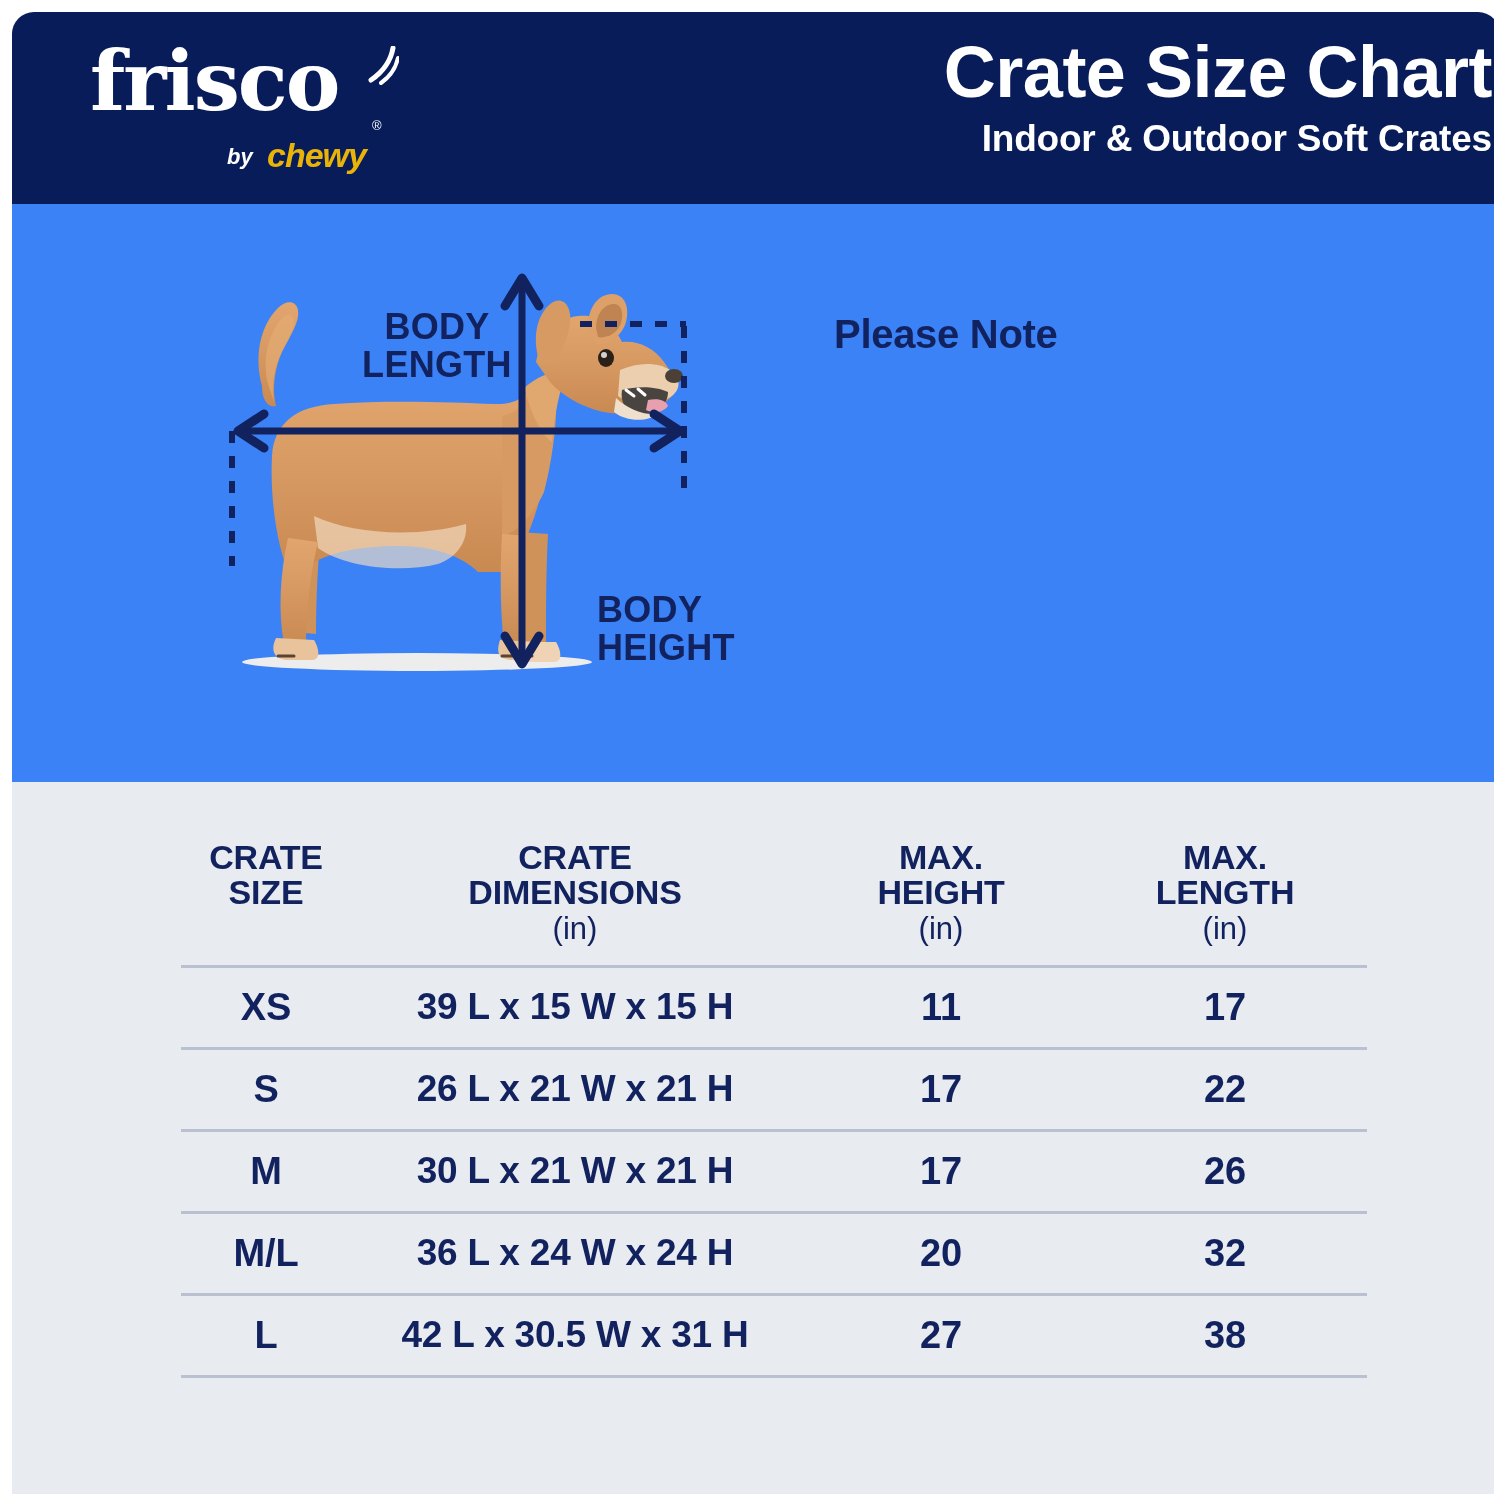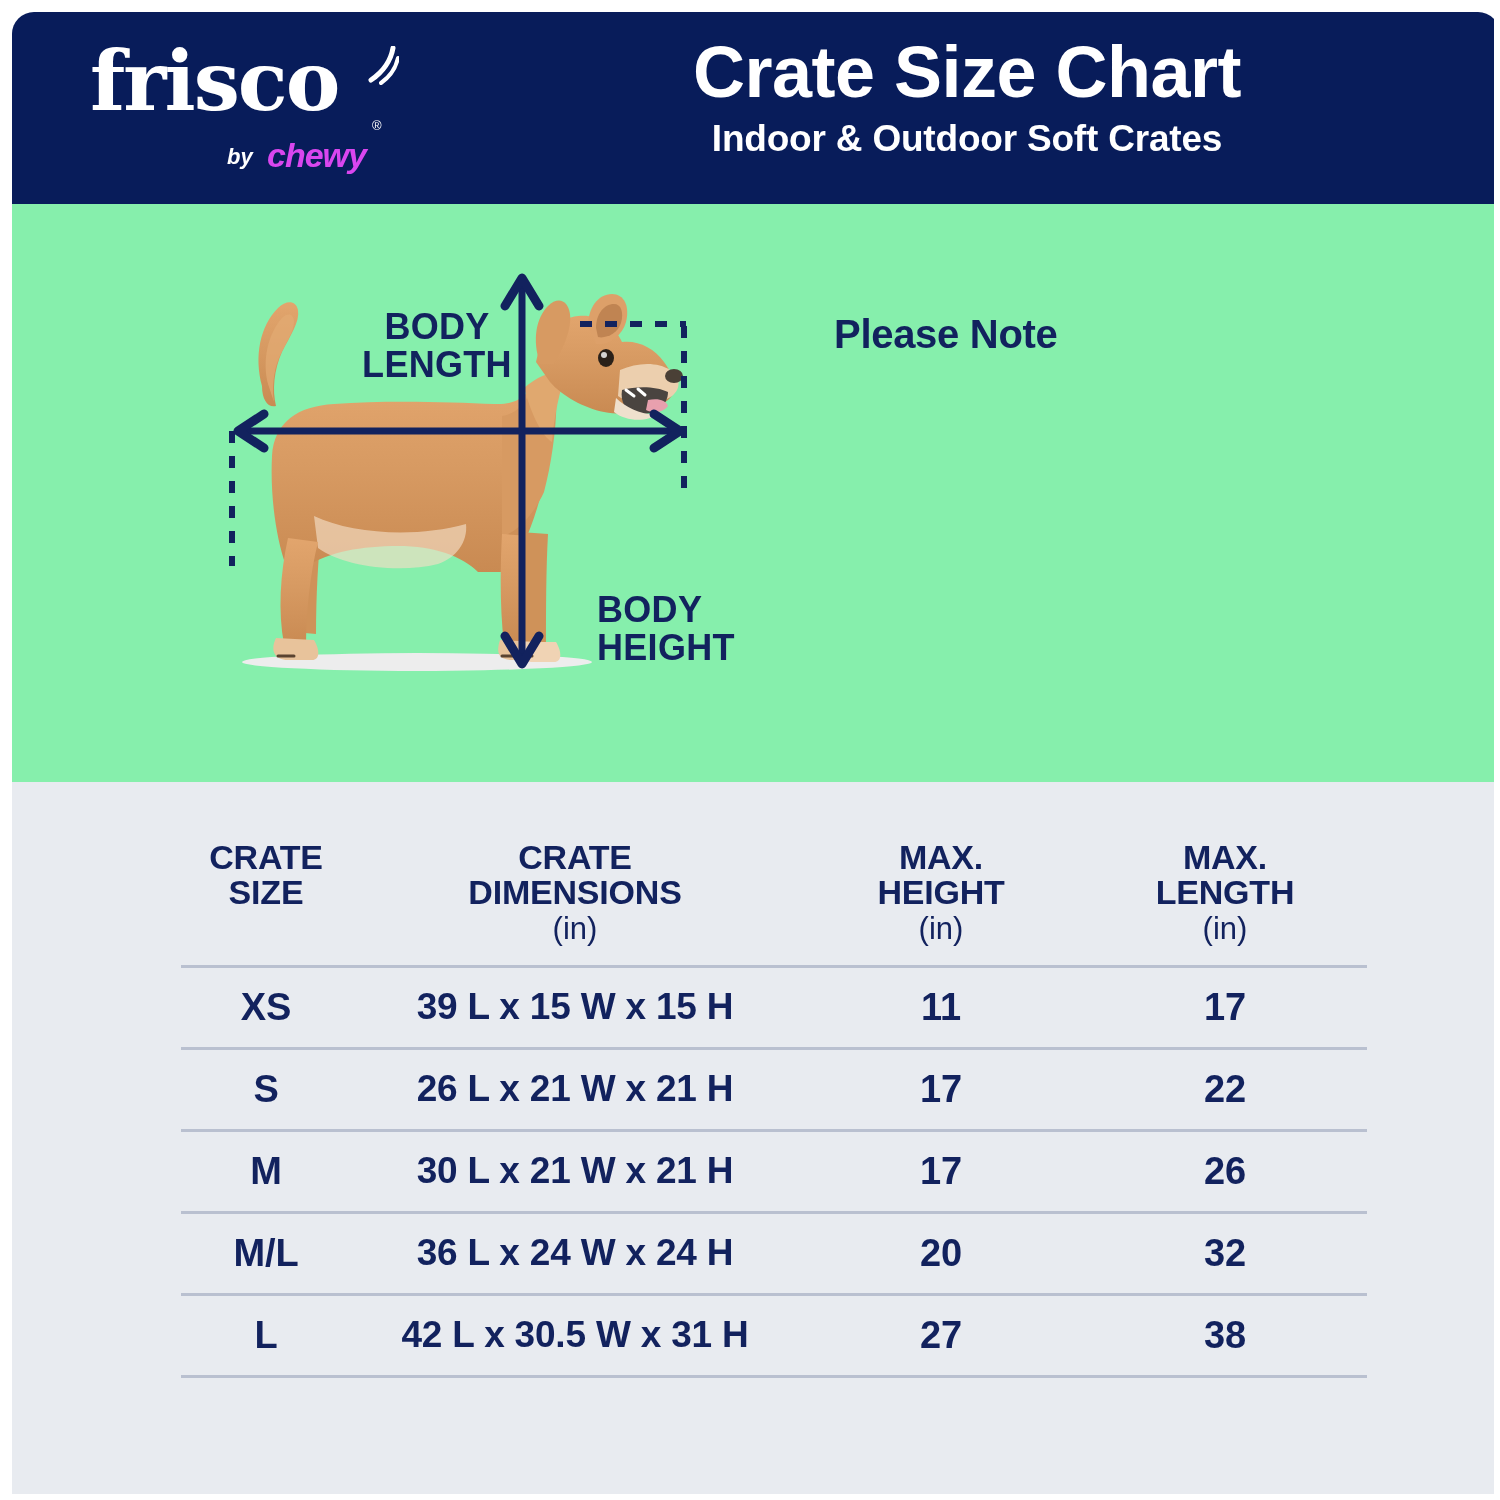--- a/index.html
+++ b/index.html
@@ -61,29 +61,29 @@
     color:#ffffff;
     font-family:"Liberation Sans", sans-serif;
   }
   #logo-chewy{
     position:absolute;
     left:185px; top:96px;
     font-size:34px;
     font-weight:700;
     font-style:italic;
     letter-spacing:-1px;
-    color:#d946ef;
+    color:#eab308;
     font-family:"Liberation Sans", sans-serif;
     text-align:right;
   }
   #title-block{
     position:absolute;
     left:430px; top:22px;
     width:1050px;
-    text-align:center;
+    text-align:right;
   }
   #main-title{
     font-size:72px;
     font-weight:700;
     color:#ffffff;
     letter-spacing:-0.5px;
     line-height:1.08;
     white-space:nowrap;
   }
   #sub-title{
@@ -93,21 +93,21 @@
     color:#ffffff;
     letter-spacing:-0.2px;
     white-space:nowrap;
   }
 
   
   #middle{
     position:absolute;
     left:6px; top:198px;
     width:1488px; height:578px;
-    background:#86efac;
+    background:#3b82f6;
   }
 
   
   #dog-area{
     position:absolute;
     left:190px; top:62px;
     width:520px; height:420px;
   }
   #dog-svg{position:absolute;left:0;top:0;}
 

